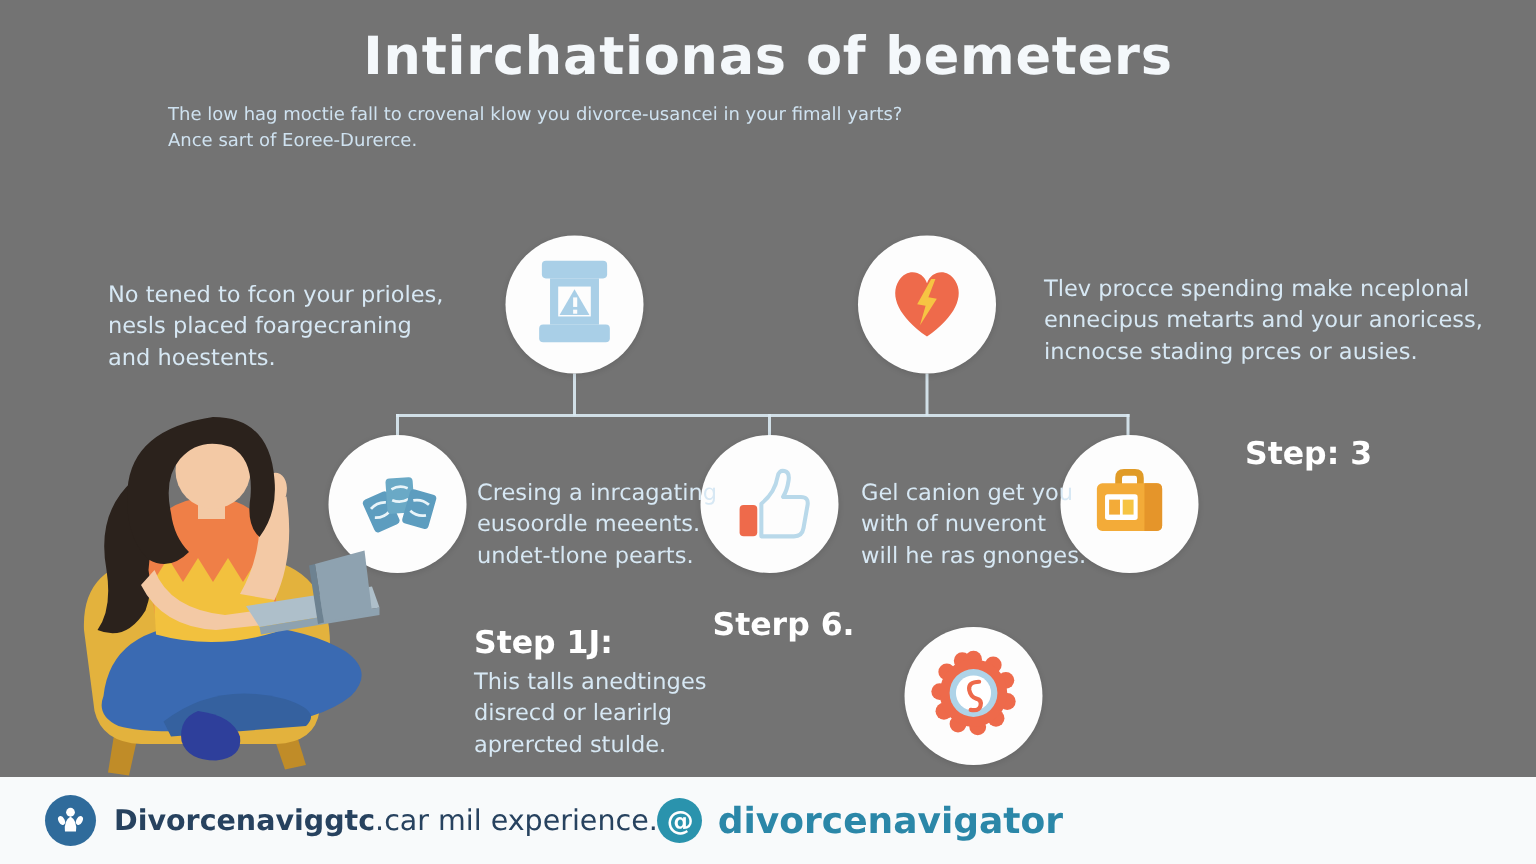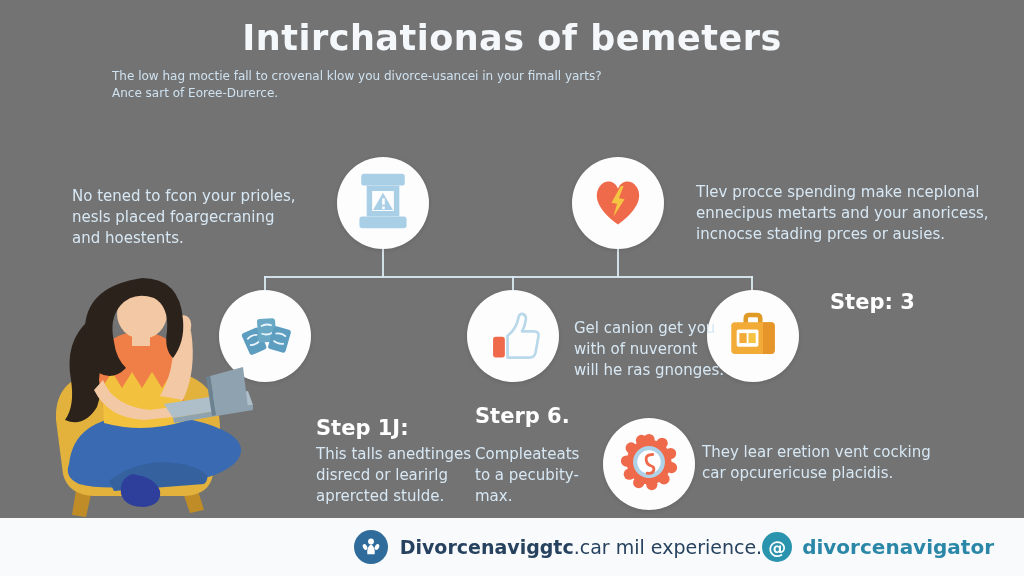--- a/index.html
+++ b/index.html
@@ -13,28 +13,28 @@
 
   .step-h{position:absolute;font-size:21px;font-weight:800;color:#ffffff;}
   .step-b{position:absolute;font-size:15px;color:#d7e8f4;line-height:1.4;white-space:pre-line;}
 
   .circle{position:absolute;width:92px;height:92px;border-radius:50%;background:#fdfdfd;
           display:flex;align-items:center;justify-content:center;
           box-shadow:0 1px 4px rgba(0,0,0,.12);}
   .line{position:absolute;background:#dcebf4;opacity:.9;}
 
   .footer{position:absolute;left:0;top:518px;width:1024px;height:58px;background:#f8fafb;
-          display:flex;align-items:center;justify-content:flex-end;
+          display:flex;align-items:center;justify-content:flex-start;
           padding:0 30px;box-sizing:border-box;}
   .f-left{display:flex;align-items:center;gap:12px;}
   .f-right{display:flex;align-items:center;gap:10px;}
   .f-brand{font-size:19px;color:#27425f;}
   .f-brand b{font-weight:800;}
   .f-rest{font-size:19px;color:#27425f;}
-  .f-handle{font-size:20px;font-weight:600;color:#2b87a8;}
+  .f-handle{font-size:24px;font-weight:600;color:#2b87a8;}
   .logo-badge{width:34px;height:34px;border-radius:50%;background:#2f6b9b;
           display:flex;align-items:center;justify-content:center;}
   .logo-badge2{width:30px;height:30px;border-radius:50%;background:#2a93ad;
           display:flex;align-items:center;justify-content:center;
           color:#ffffff;font-size:18px;font-weight:700;}
 </style>
 </head>
 <body>
 
 <div id="stage">
@@ -116,36 +116,36 @@
         <path d="M24,20 v-5 q0,-4 4,-4 h8 q4,0 4,4 v5" stroke="#e09b27" stroke-width="5" fill="none"></path>
         <rect x="8" y="19" width="48" height="35" rx="4" fill="#f3ab38"></rect>
         <path d="M43,19 h9 q4,0 4,4 v27 q0,4 -4,4 h-9 z" fill="#e5952a"></path>
         <rect x="14" y="27" width="24" height="19" rx="2" fill="#ffffff"></rect>
         <rect x="17" y="31" width="8" height="11" fill="#f3ab38"></rect>
         <rect x="27" y="31" width="8" height="11" fill="#f6c443"></rect>
       </svg>
     </span>
   </div>
 
+  <div class="step-b" style="left:318px;top:318px;width:170px;">Cresing a inrcagating
+eusoordle meeents.
+undet-tlone pearts.</div>
 
   <div class="step-b" style="left:574px;top:318px;width:170px;">Gel canion get you
 with of nuveront
 will he ras gnonges.</div>
 
   <div class="step-h" style="left:804px;top:290px;margin-left:26px;">Step: 3</div>
 
   <div class="step-h" style="left:316px;top:416px;">Step 1J:</div>
   <div class="step-b" style="left:316px;top:444px;width:170px;">This talls anedtinges
 disrecd or learirlg
 aprercted stulde.</div>
 
   <div class="step-h" style="left:475px;top:404px;">Sterp 6.</div>
-  <div class="step-b" style="left:475px;top:444px;width:130px;">Compleateats
-to a pecubity-
-max.</div>
 
   <div class="circle" style="left:603px;top:418px;">
     <span>
       <svg width="60" height="60" viewBox="0 0 64 64">
         <g fill="#ee6a4b">
           <circle cx="32" cy="8" r="6"></circle>
             <circle cx="46" cy="12" r="6"></circle>
             <circle cx="55" cy="23" r="6"></circle>
           <circle cx="56" cy="38" r="6"></circle>
             <circle cx="48" cy="50" r="6"></circle>
@@ -157,22 +157,20 @@
             <circle cx="24" cy="9" r="6"></circle>
           <circle cx="32" cy="32" r="24"></circle>
         </g>
         <circle cx="32" cy="32" r="17" fill="#aed3e8"></circle>
         <circle cx="32" cy="32" r="12.5" fill="#ffffff"></circle>
         <path d="M36,24 q-8,0 -7,6 q1,5 5,6 q4,1 3,5 q-1,4 -7,3" stroke="#ee6a4b" stroke-width="3" fill="none" stroke-linecap="round"></path>
       </svg>
     </span>
   </div>
 
-  <div class="step-b" style="left:702px;top:442px;width:300px;">They lear eretion vent cocking
-car opcurericuse placidis.</div>
 
   <span style="position:absolute;left:14px;top:268px;">
     <svg width="260" height="250" viewBox="0 0 260 250">
 
       <polygon points="62,222 78,222 72,249 58,247" fill="#c08c28"></polygon>
       <polygon points="166,216 182,216 190,242 176,245" fill="#c08c28"></polygon>
 
       <path d="M42,152 Q40,108 88,104 L158,104 Q206,110 206,162 L199,206 Q196,227 170,228 L80,228 Q54,227 49,206 Z" fill="#e3b23d"></path>
 
       <path d="M75,52 Q50,74 57,112 Q61,138 51,152 Q70,160 83,139 Q92,112 83,86 Z" fill="#2b221c"></path>

